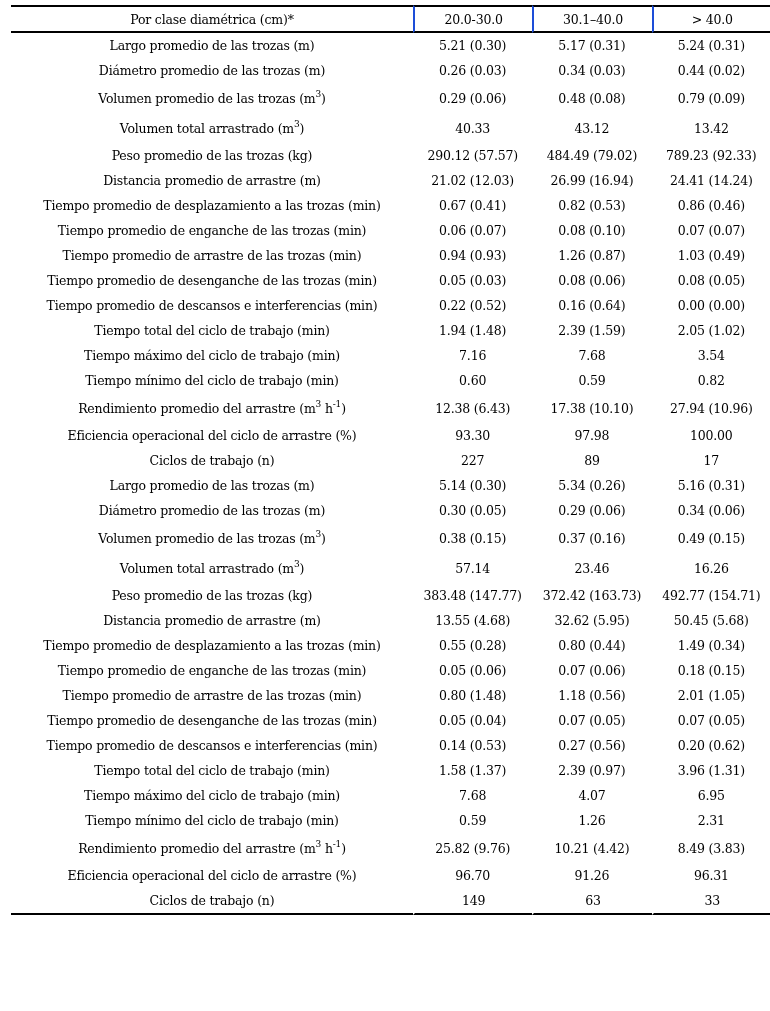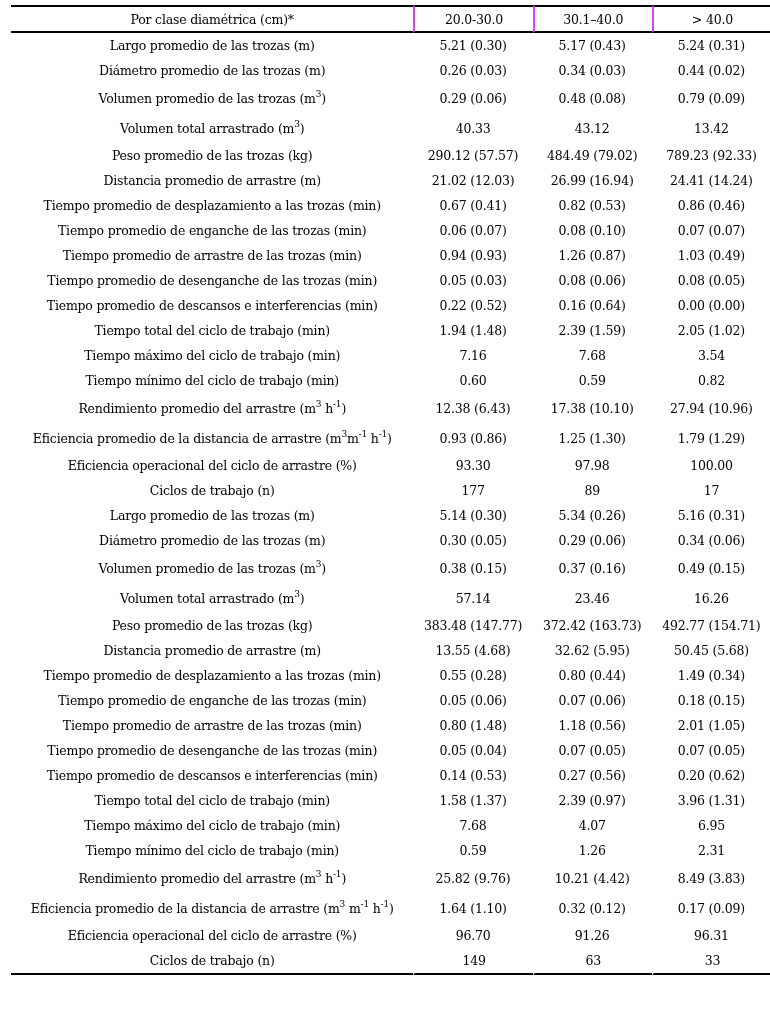--- a/index.html
+++ b/index.html
@@ -7,42 +7,42 @@
          font-family: "DejaVu Serif", "Liberation Serif", serif; color: #000; }
   table.data { position: absolute; left: 11px; top: 5px; width: 760px;
                border-collapse: separate; border-spacing: 0; font-size: 12.5px; letter-spacing: -0.2px; }
   table.data td { text-align: center; white-space: nowrap; padding: 0; vertical-align: middle; }
   td.lbl { width: 404px; }
   td.c1, td.c2, td.c3 { width: 118px; }
   td.c1 { padding-left: 2px; }
   td.c2, td.c3 { padding-left: 2px; }
   tr.hdr td { height: 24px; border-top: 2px solid #000; border-bottom: 2px solid #000; }
   tr.hdr td.c1, tr.hdr td.c2, tr.hdr td.c3 { background-clip: padding-box; }
-  tr.hdr td + td { border-left: 2px solid #d946ef; }
+  tr.hdr td + td { border-left: 2px solid #1d4ed8; }
   tr.r td { height: 25px; }
   tr.r.sup td { height: 30px; }
   tr.last td { border-bottom: 2px solid #000; }
   tr.last td + td { border-left: 2px solid #fff; }
   sup { font-size: 9px; vertical-align: 6px; line-height: 0; }
 </style>
 </head>
 <body>
 
 <table class="data">
   <tbody id="tbody">
       <tr class="hdr">
         <td class="lbl">Por clase diamétrica (cm)*</td>
         <td class="c1">20.0-30.0</td>
         <td class="c2">30.1–40.0</td>
         <td class="c3">&gt; 40.0</td>
       </tr>
       <tr class="r">
         <td class="lbl"><span>Largo promedio de las trozas (m)</span></td>
         <td class="c1">5.21 (0.30)</td>
-        <td class="c2">5.17 (0.43)</td>
+        <td class="c2">5.17 (0.31)</td>
         <td class="c3">5.24 (0.31)</td>
       </tr>
       <tr class="r">
         <td class="lbl"><span>Diámetro promedio de las trozas (m)</span></td>
         <td class="c1">0.26 (0.03)</td>
         <td class="c2">0.34 (0.03)</td>
         <td class="c3">0.44 (0.02)</td>
       </tr>
       <tr class="r sup">
         <td class="lbl"><span>Volumen promedio de las trozas (m</span><sup>3</sup><span>)</span></td>
@@ -115,35 +115,29 @@
         <td class="c1">0.60</td>
         <td class="c2">0.59</td>
         <td class="c3">0.82</td>
       </tr>
       <tr class="r sup">
         <td class="lbl"><span>Rendimiento promedio del arrastre (m</span><sup>3</sup><span> h</span><sup>-1</sup><span>)</span></td>
         <td class="c1">12.38 (6.43)</td>
         <td class="c2">17.38 (10.10)</td>
         <td class="c3">27.94 (10.96)</td>
       </tr>
-      <tr class="r sup">
-        <td class="lbl"><span>Eficiencia promedio de la distancia de arrastre (m</span><sup>3</sup><span>m</span><sup>-1</sup><span> h</span><sup>-1</sup><span>)</span></td>
-        <td class="c1">0.93 (0.86)</td>
-        <td class="c2">1.25 (1.30)</td>
-        <td class="c3">1.79 (1.29)</td>
-      </tr>
       <tr class="r">
         <td class="lbl"><span>Eficiencia operacional del ciclo de arrastre (%)</span></td>
         <td class="c1">93.30</td>
         <td class="c2">97.98</td>
         <td class="c3">100.00</td>
       </tr>
       <tr class="r">
         <td class="lbl"><span>Ciclos de trabajo (n)</span></td>
-        <td class="c1">177</td>
+        <td class="c1">227</td>
         <td class="c2">89</td>
         <td class="c3">17</td>
       </tr>
       <tr class="r">
         <td class="lbl"><span>Largo promedio de las trozas (m)</span></td>
         <td class="c1">5.14 (0.30)</td>
         <td class="c2">5.34 (0.26)</td>
         <td class="c3">5.16 (0.31)</td>
       </tr>
       <tr class="r">
@@ -222,26 +216,20 @@
         <td class="lbl"><span>Tiempo mínimo del ciclo de trabajo (min)</span></td>
         <td class="c1">0.59</td>
         <td class="c2">1.26</td>
         <td class="c3">2.31</td>
       </tr>
       <tr class="r sup">
         <td class="lbl"><span>Rendimiento promedio del arrastre (m</span><sup>3</sup><span> h</span><sup>-1</sup><span>)</span></td>
         <td class="c1">25.82 (9.76)</td>
         <td class="c2">10.21 (4.42)</td>
         <td class="c3">8.49 (3.83)</td>
-      </tr>
-      <tr class="r sup">
-        <td class="lbl"><span>Eficiencia promedio de la distancia de arrastre (m</span><sup>3</sup><span> m</span><sup>-1</sup><span> h</span><sup>-1</sup><span>)</span></td>
-        <td class="c1">1.64 (1.10)</td>
-        <td class="c2">0.32 (0.12)</td>
-        <td class="c3">0.17 (0.09)</td>
       </tr>
       <tr class="r">
         <td class="lbl"><span>Eficiencia operacional del ciclo de arrastre (%)</span></td>
         <td class="c1">96.70</td>
         <td class="c2">91.26</td>
         <td class="c3">96.31</td>
       </tr>
       <tr class="r last">
         <td class="lbl"><span>Ciclos de trabajo (n)</span></td>
         <td class="c1">149</td>

